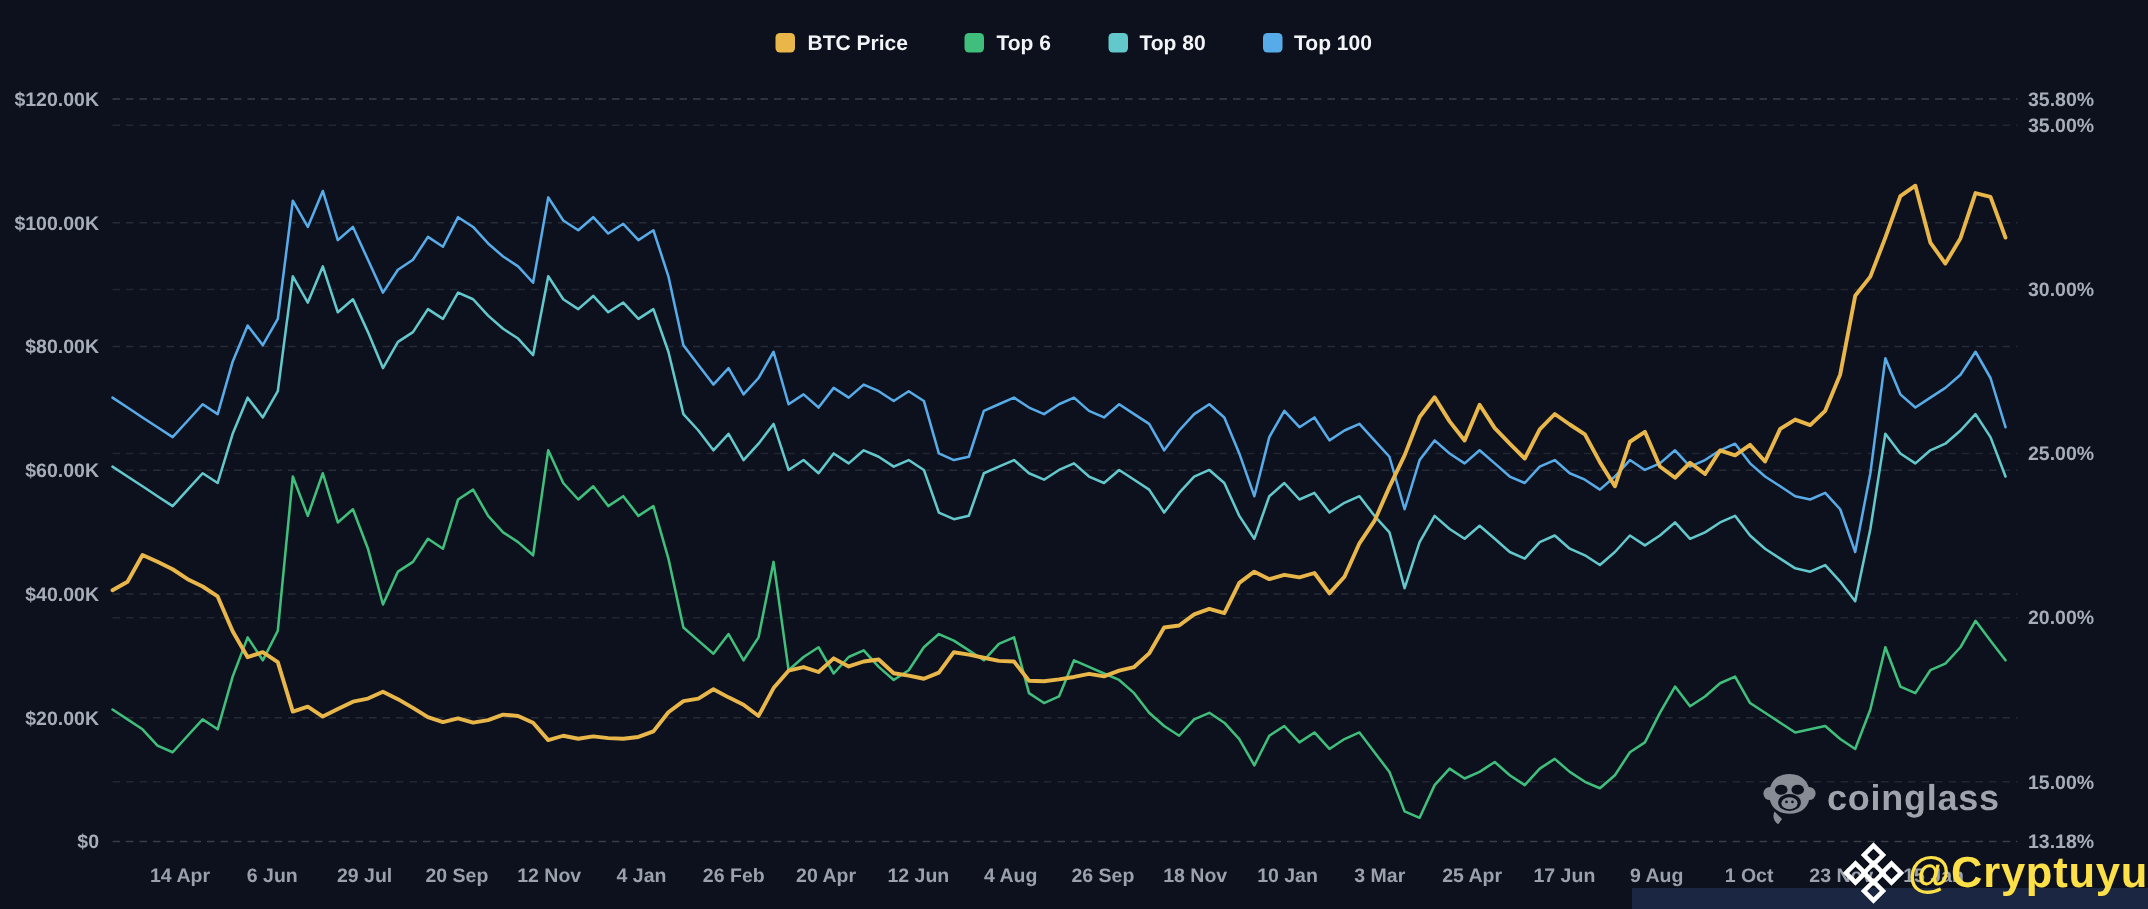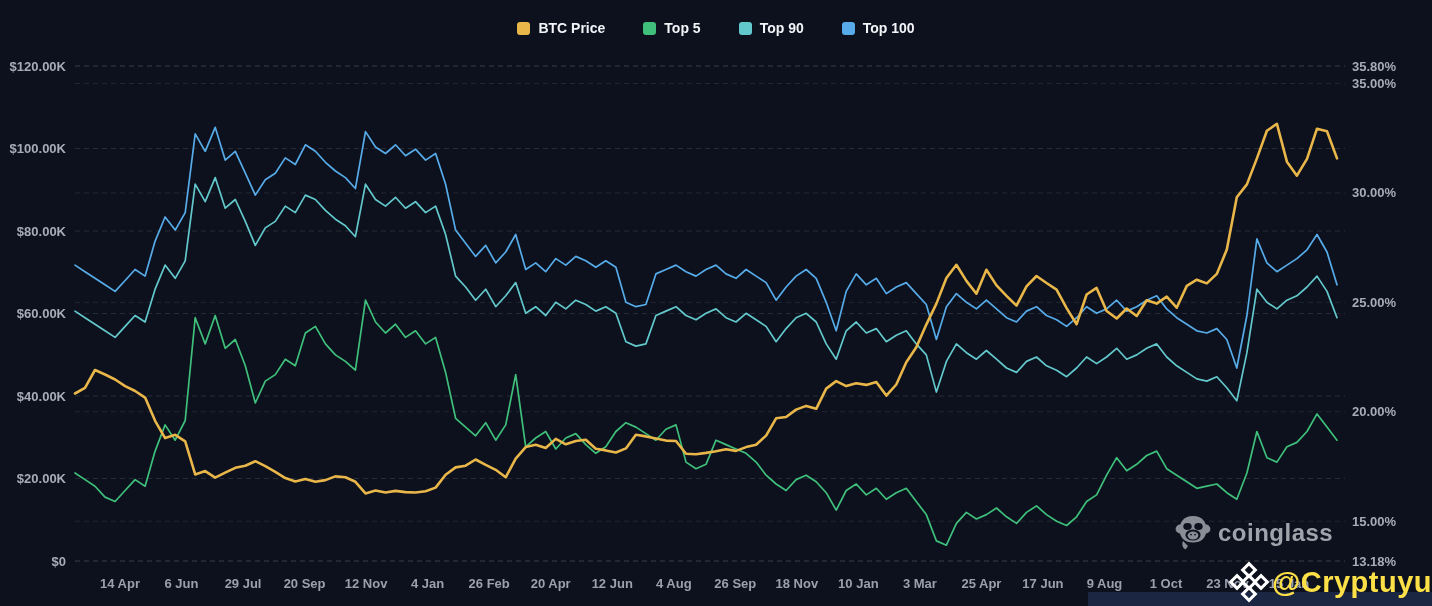--- a/index.html
+++ b/index.html
@@ -78,25 +78,25 @@
       <text x="1289.07" y="588" text-anchor="middle" class="x-label">15 Jan</text>
     </svg>
 
   <div id="legend">
       <div class="legend-item">
         <span class="legend-swatch" style="background: rgb(233, 182, 74);"></span>
         <span class="legend-label">BTC Price</span>
       </div>
       <div class="legend-item">
         <span class="legend-swatch" style="background: rgb(63, 191, 123);"></span>
-        <span class="legend-label">Top 5</span>
+        <span class="legend-label">Top 6</span>
       </div>
       <div class="legend-item">
         <span class="legend-swatch" style="background: rgb(99, 200, 204);"></span>
-        <span class="legend-label">Top 90</span>
+        <span class="legend-label">Top 80</span>
       </div>
       <div class="legend-item">
         <span class="legend-swatch" style="background: rgb(87, 171, 232);"></span>
         <span class="legend-label">Top 100</span>
       </div>
     </div>
 
   <div id="bottom-strip"></div>
 
   <div id="coinglass-logo">

